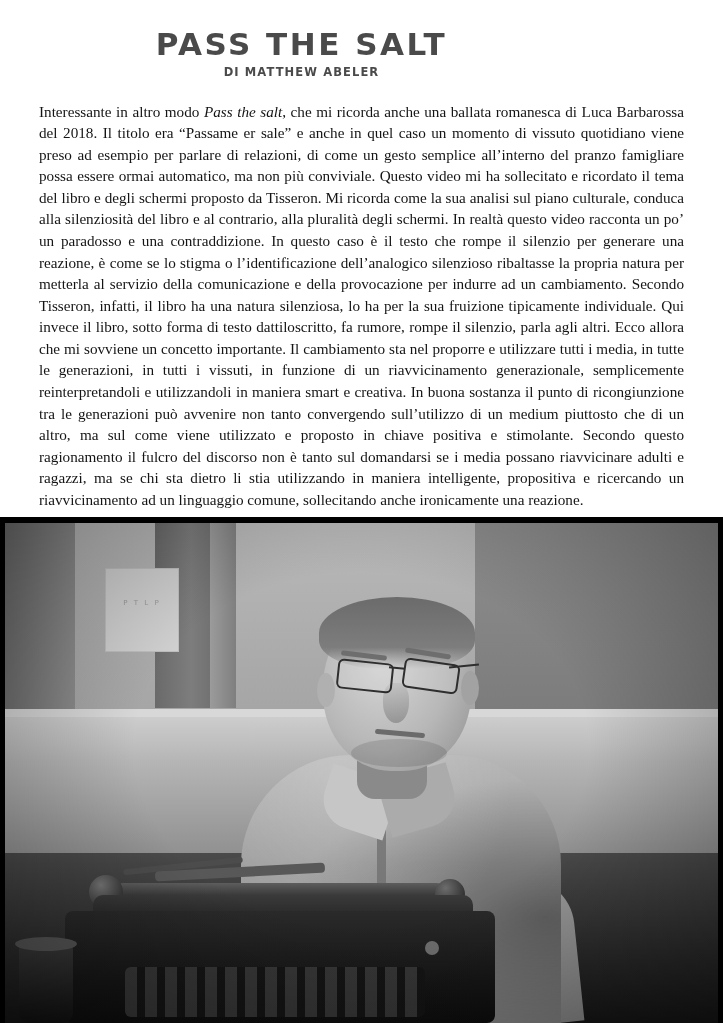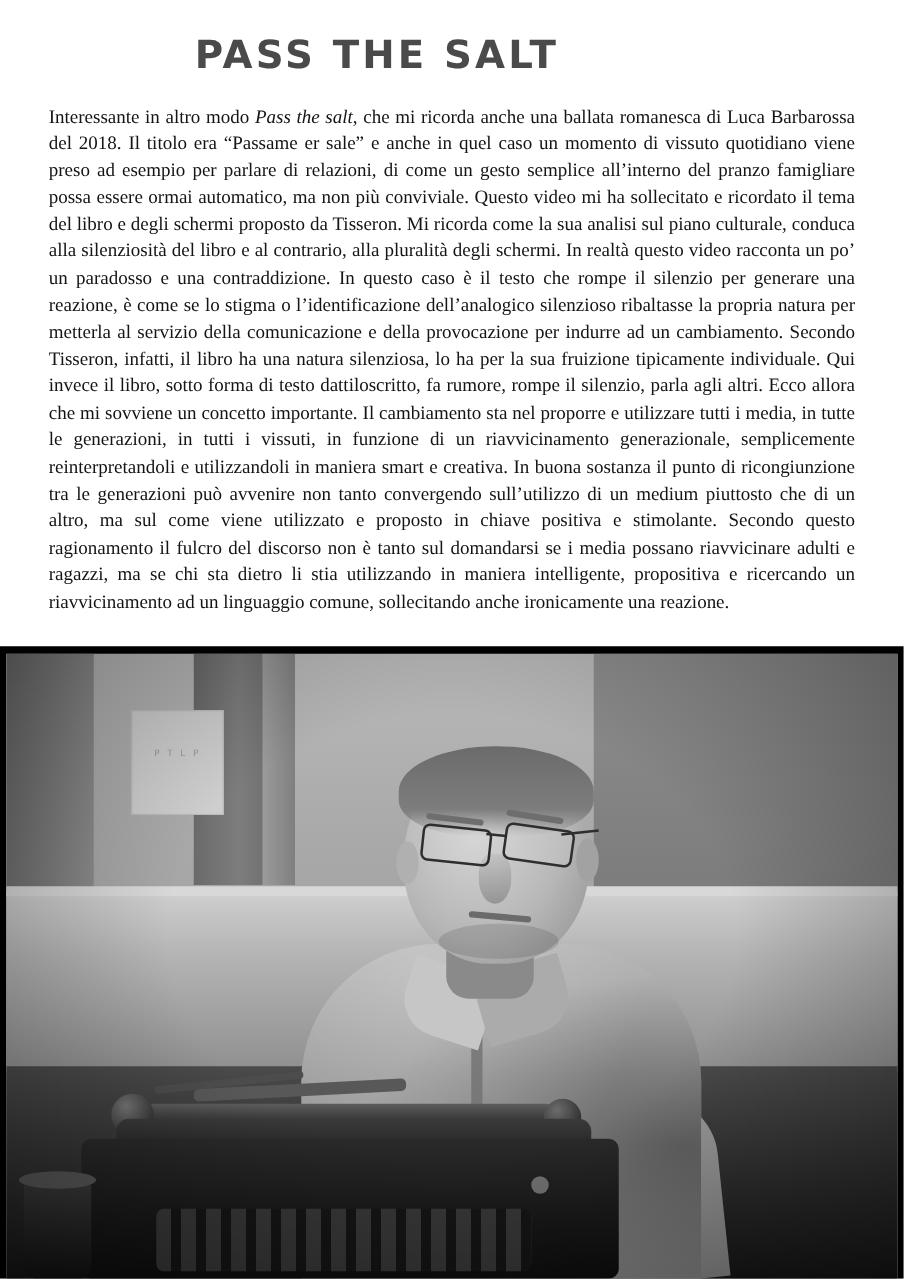--- a/index.html
+++ b/index.html
@@ -338,20 +338,21 @@
     background: radial-gradient(ellipse at 50% 45%, rgba(0,0,0,0) 45%, rgba(0,0,0,0.38) 100%);
   }
 </style>
 </head>
 <body>
 
 <div class="page">
 
   <div class="header">
     <h1 class="title">PASS THE SALT</h1>
+    <p class="subtitle">DI MATTHEW ABELER</p>
   </div>
 
   <div class="article">Interessante in altro modo <em>Pass the salt</em>, che mi ricorda anche una ballata romanesca di Luca Barbarossa del 2018. Il titolo era “Passame er sale” e anche in quel caso un momento di vissuto quotidiano viene preso ad esempio per parlare di relazioni, di come un gesto semplice all’interno del pranzo famigliare possa essere ormai automatico, ma non più conviviale. Questo video mi ha sollecitato e ricordato il tema del libro e degli schermi proposto da Tisseron. Mi ricorda come la sua analisi sul piano culturale, conduca alla silenziosità del libro e al contrario, alla pluralità degli schermi. In realtà questo video racconta un po’ un paradosso e una contraddizione. In questo caso è il testo che rompe il silenzio per generare una reazione, è come se lo stigma o l’identificazione dell’analogico silenzioso ribaltasse la propria natura per metterla al servizio della comunicazione e della provocazione per indurre ad un cambiamento. Secondo Tisseron, infatti, il libro ha una natura silenziosa, lo ha per la sua fruizione tipicamente individuale. Qui invece il libro, sotto forma di testo dattiloscritto, fa rumore, rompe il silenzio, parla agli altri. Ecco allora che mi sovviene un concetto importante. Il cambiamento sta nel proporre e utilizzare tutti i media, in tutte le generazioni, in tutti i vissuti, in funzione di un riavvicinamento generazionale, semplicemente reinterpretandoli e utilizzandoli in maniera smart e creativa. In buona sostanza il punto di ricongiunzione tra le generazioni può avvenire non tanto convergendo sull’utilizzo di un medium piuttosto che di un altro, ma sul come viene utilizzato e proposto in chiave positiva e stimolante. Secondo questo ragionamento il fulcro del discorso non è tanto sul domandarsi se i media possano riavvicinare adulti e ragazzi, ma se chi sta dietro li stia utilizzando in maniera intelligente, propositiva e ricercando un riavvicinamento ad un linguaggio comune, sollecitando anche ironicamente una reazione.</div>
 
   <div class="figure">
     <div class="photo">
       <div class="wall"></div>
       <div class="wall-dark-left"></div>
       <div class="pillar"></div>
       <div class="pillar2"></div>

